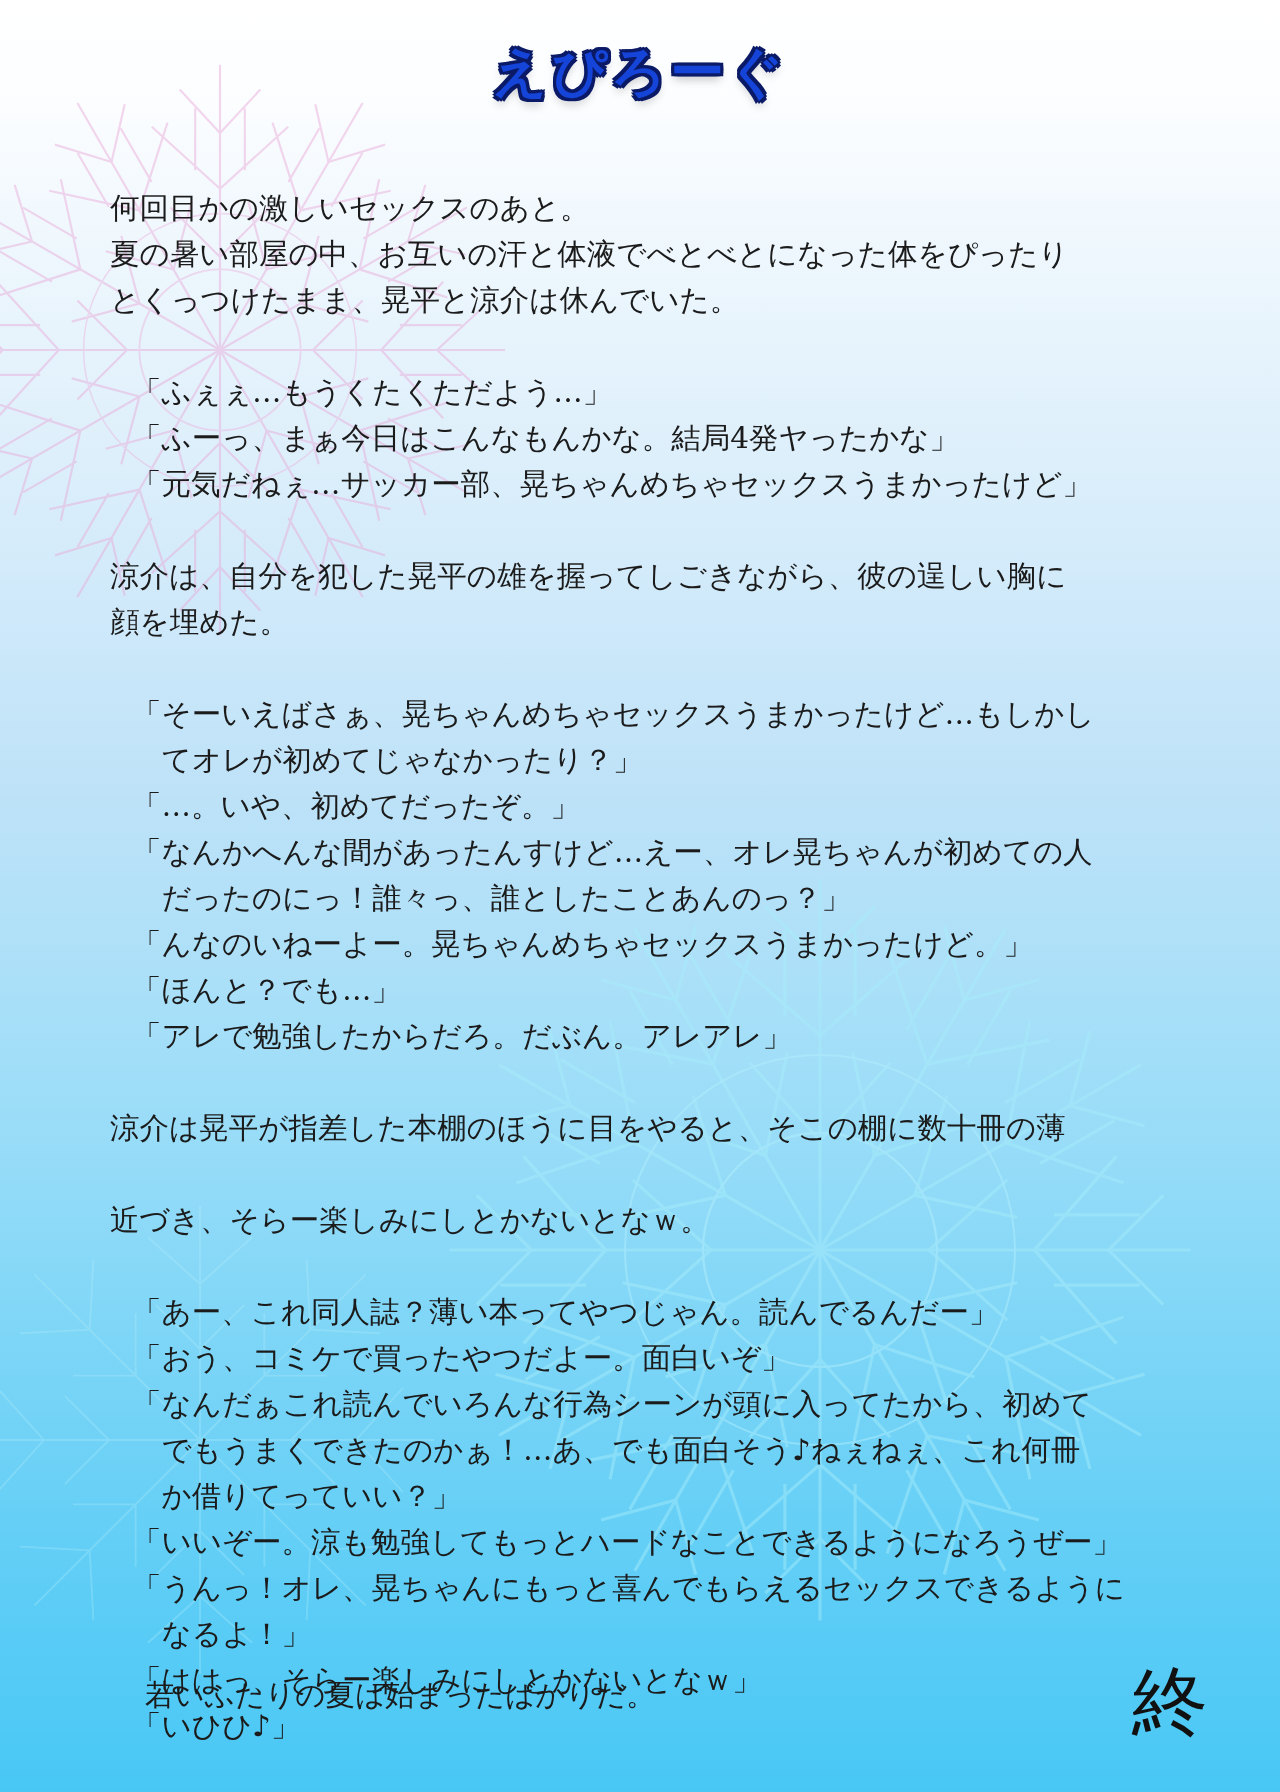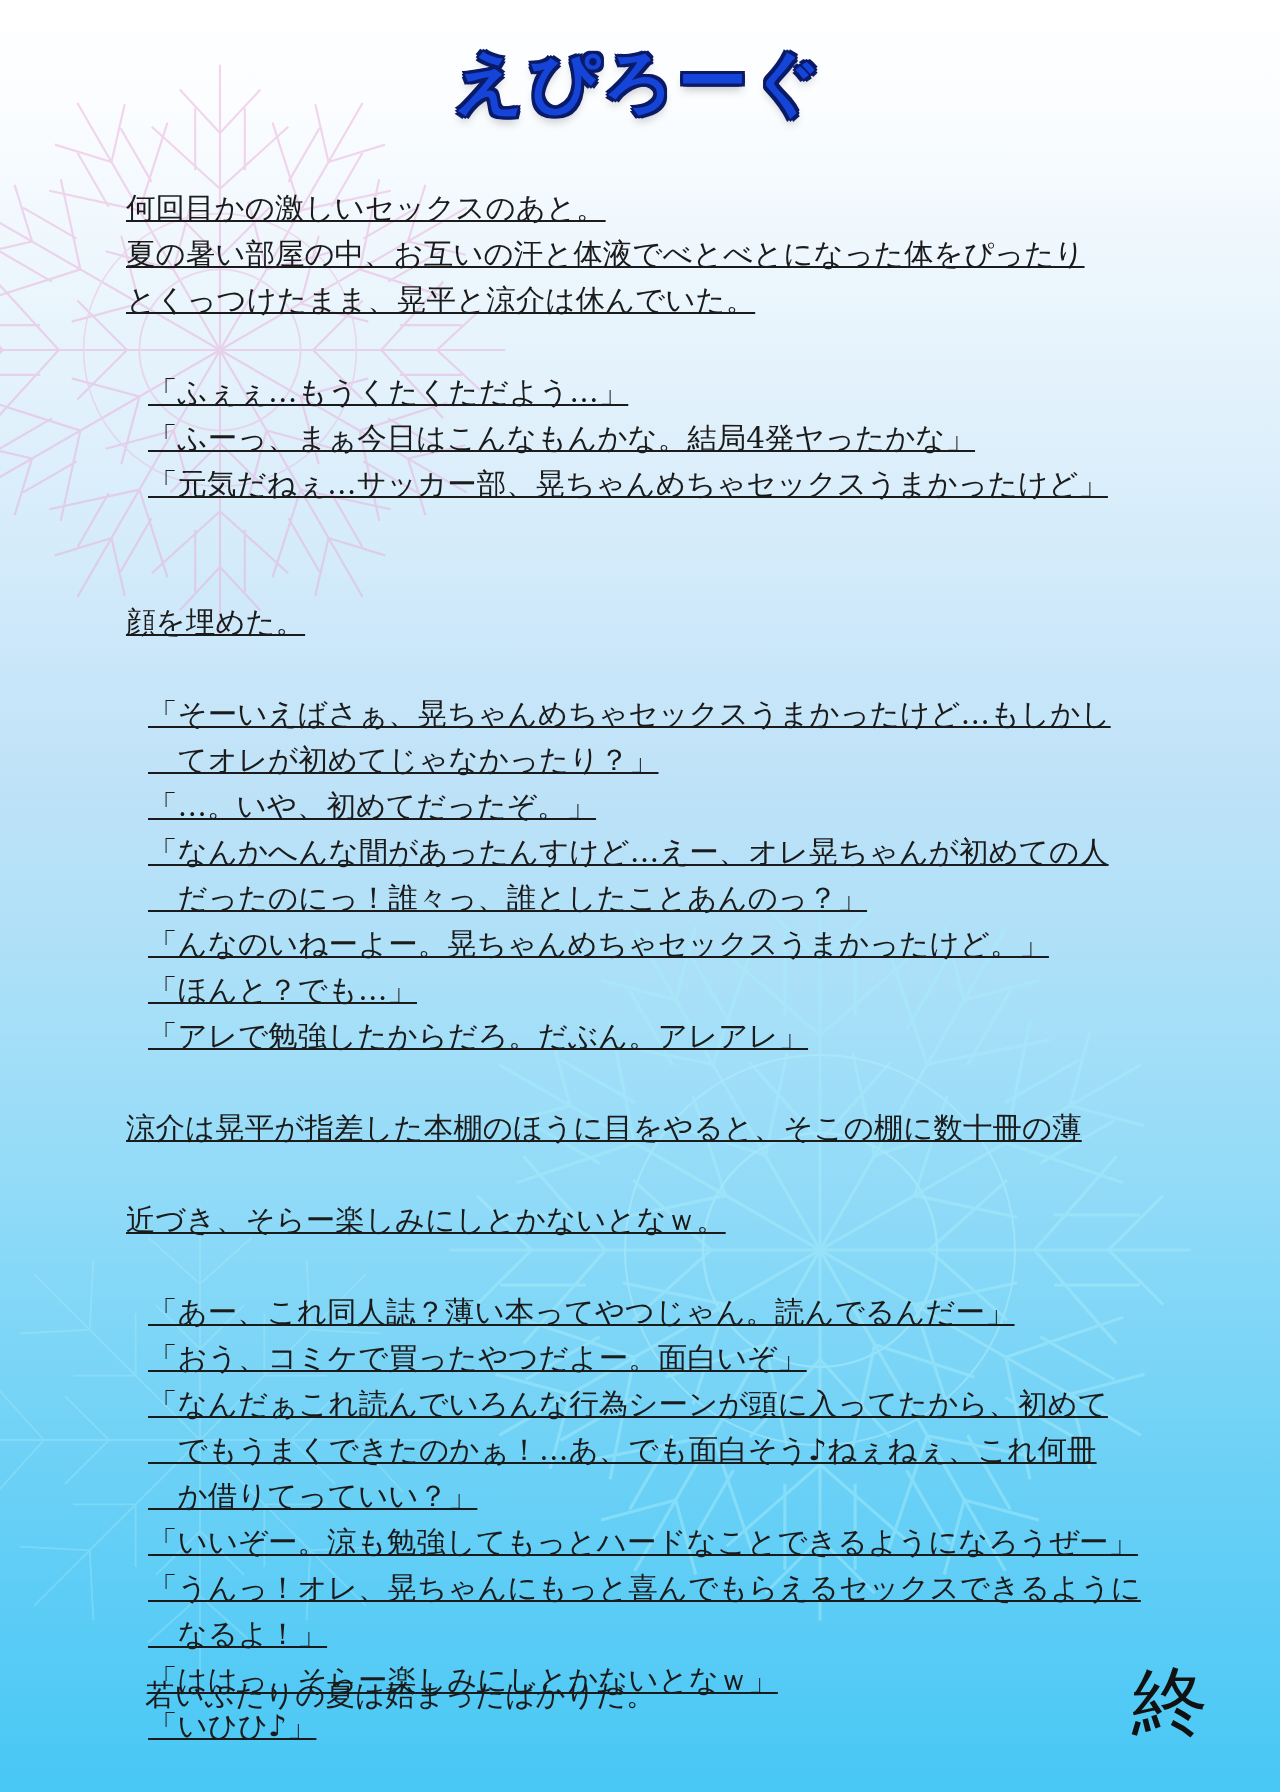--- a/index.html
+++ b/index.html
@@ -71,21 +71,21 @@
   .title-wrap {
     position: absolute;
     top: 36px;
     left: 0;
     width: 1280px;
     text-align: center;
   }
   .title {
     display: inline-block;
     font-family: "DejaVu Sans", "Liberation Sans", sans-serif;
-    font-size: 69px;
+    font-size: 54px;
     font-weight: bold;
     letter-spacing: 4px;
     color: #1544d8;
     text-shadow:
       -3px -3px 0 #0b1a66,
        3px -3px 0 #0b1a66,
       -3px  3px 0 #0b1a66,
        3px  3px 0 #0b1a66,
        0px -3px 0 #0b1a66,
        0px  3px 0 #0b1a66,
@@ -100,23 +100,22 @@
     left: 110px;
     top: 185px;
     width: 1075px;
     font-size: 29.5px;
     line-height: 46px;
     color: #1b1b1b;
     font-family: "DejaVu Serif", "Liberation Serif", serif;
     letter-spacing: 0px;
   }
   .para {
-    margin: 0 0 0 16px;
+    margin: 0 0 0 0;
     white-space: pre-wrap;
-    text-decoration: underline;
   }
   .spacer {
     height: 46px;
   }
   .indent {
     padding-left: 22px;
   }
 
   
   .closing {
@@ -236,21 +235,21 @@
   <div class="body-text">
 
     <p class="para"><span>何回目かの激しいセックスのあと。</span><br><span>夏の暑い部屋の中、お互いの汗と体液でべとべとになった体をぴったり</span><br><span>とくっつけたまま、晃平と涼介は休んでいた。</span></p>
 
     <div class="spacer"></div>
 
     <p class="para indent"><span>「ふぇぇ…もうくたくただよう…」</span><br><span>「ふーっ、まぁ今日はこんなもんかな。結局4発ヤったかな」</span><br><span>「元気だねぇ…サッカー部、晃ちゃんめちゃセックスうまかったけど」</span></p>
 
     <div class="spacer"></div>
 
-    <p class="para"><br><span>顔を埋めた。</span></p>
+    <p class="para"><span>涼介は、自分を犯した晃平の雄を握ってしごきながら、彼の逞しい胸に</span><br><span>顔を埋めた。</span></p>
 
     <div class="spacer"></div>
 
     <p class="para indent"><span>「そーいえばさぁ、晃ちゃんめちゃセックスうまかったけど…もしかし</span><br><span>　てオレが初めてじゃなかったり？」</span><br><span>「…。いや、初めてだったぞ。」</span><br><span>「なんかへんな間があったんすけど…えー、オレ晃ちゃんが初めての人</span><br><span>　だったのにっ！誰々っ、誰としたことあんのっ？」</span><br><span>「んなのいねーよー。晃ちゃんめちゃセックスうまかったけど。」</span><br><span>「ほんと？でも…」</span><br><span>「アレで勉強したからだろ。だぶん。アレアレ」</span></p>
 
     <div class="spacer"></div>
 
     <p class="para"><span>涼介は晃平が指差した本棚のほうに目をやると、そこの棚に数十冊の薄</span><br><br><span>近づき、そらー楽しみにしとかないとなｗ。</span></p>
 
     <div class="spacer"></div>

